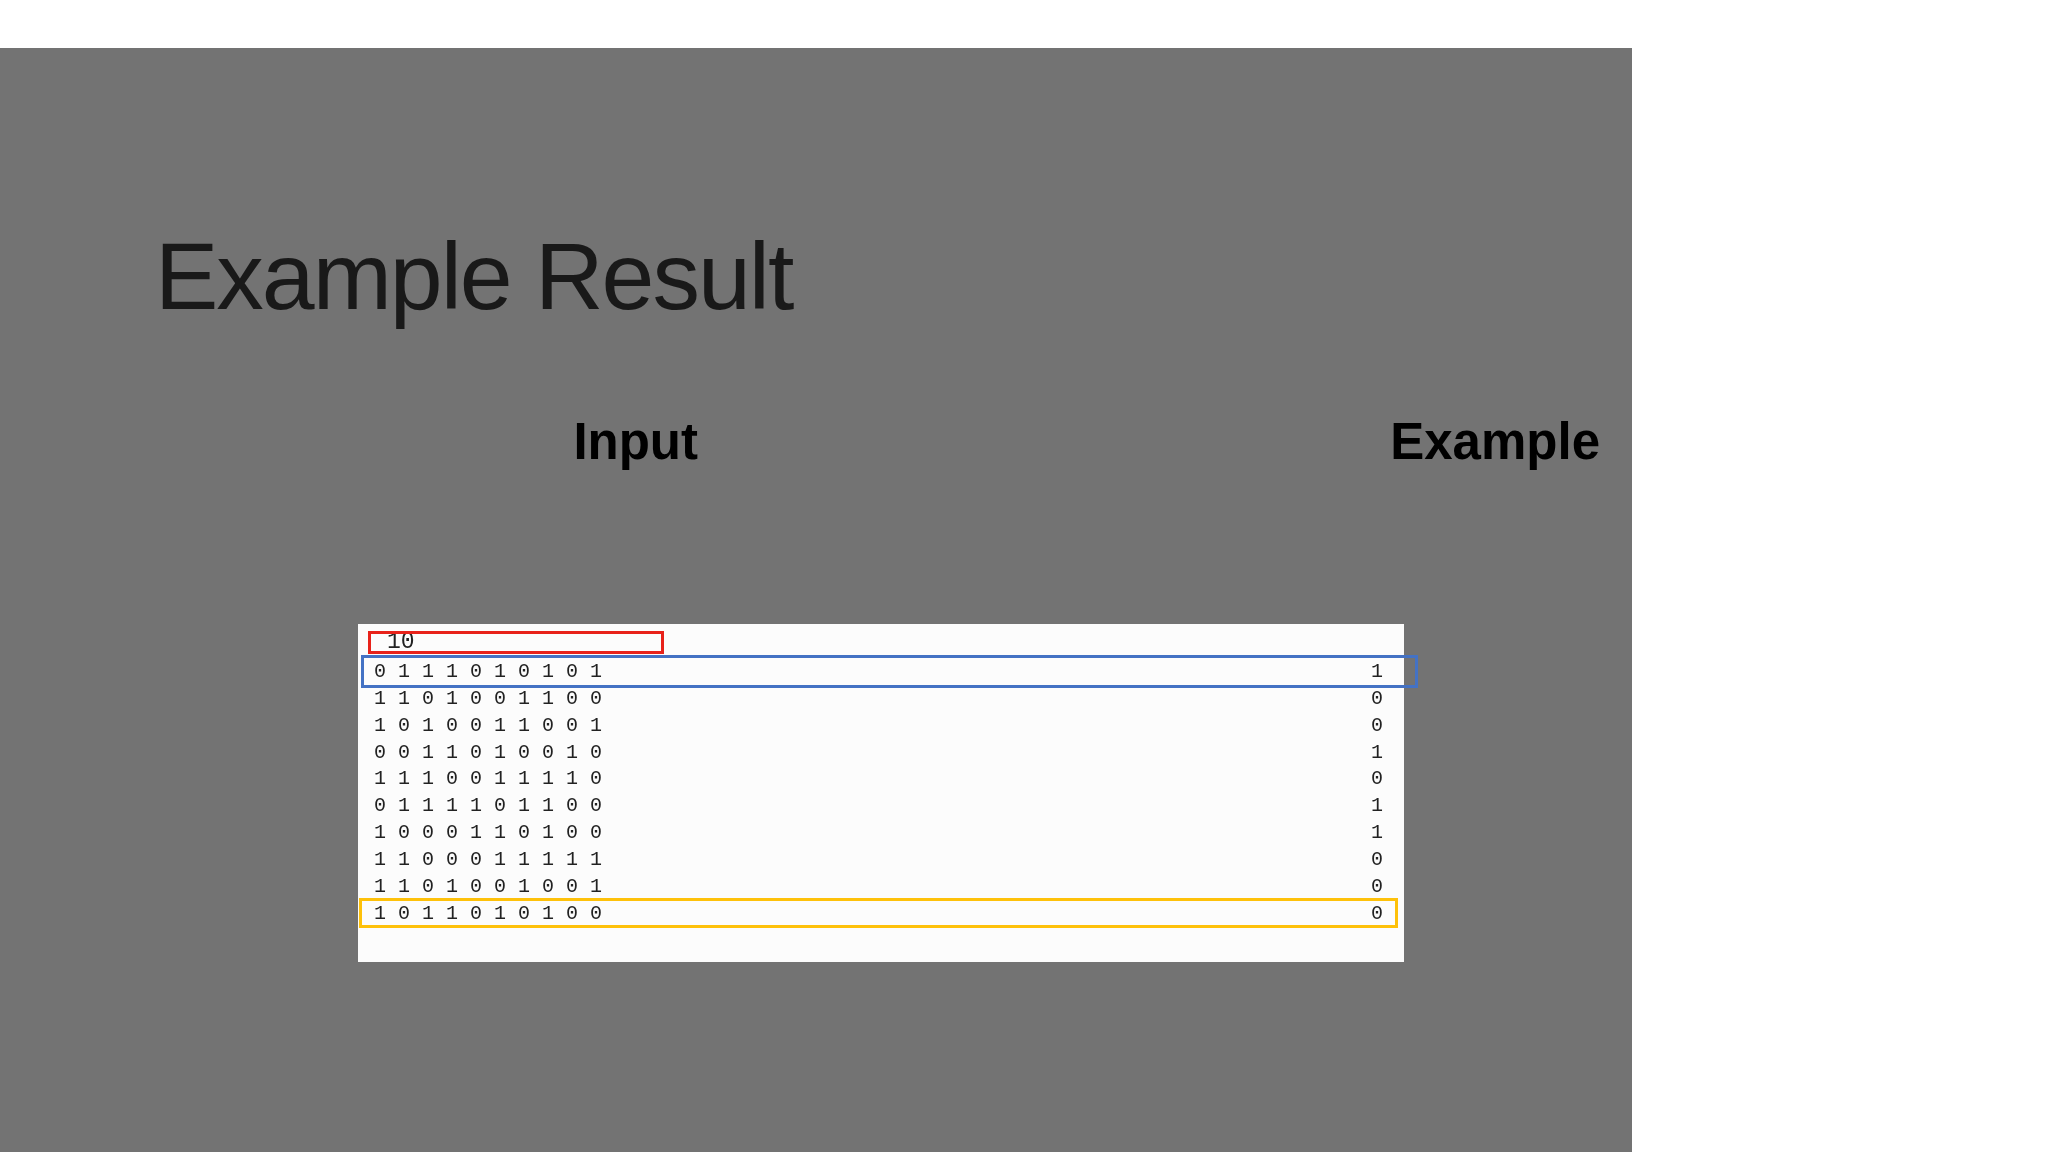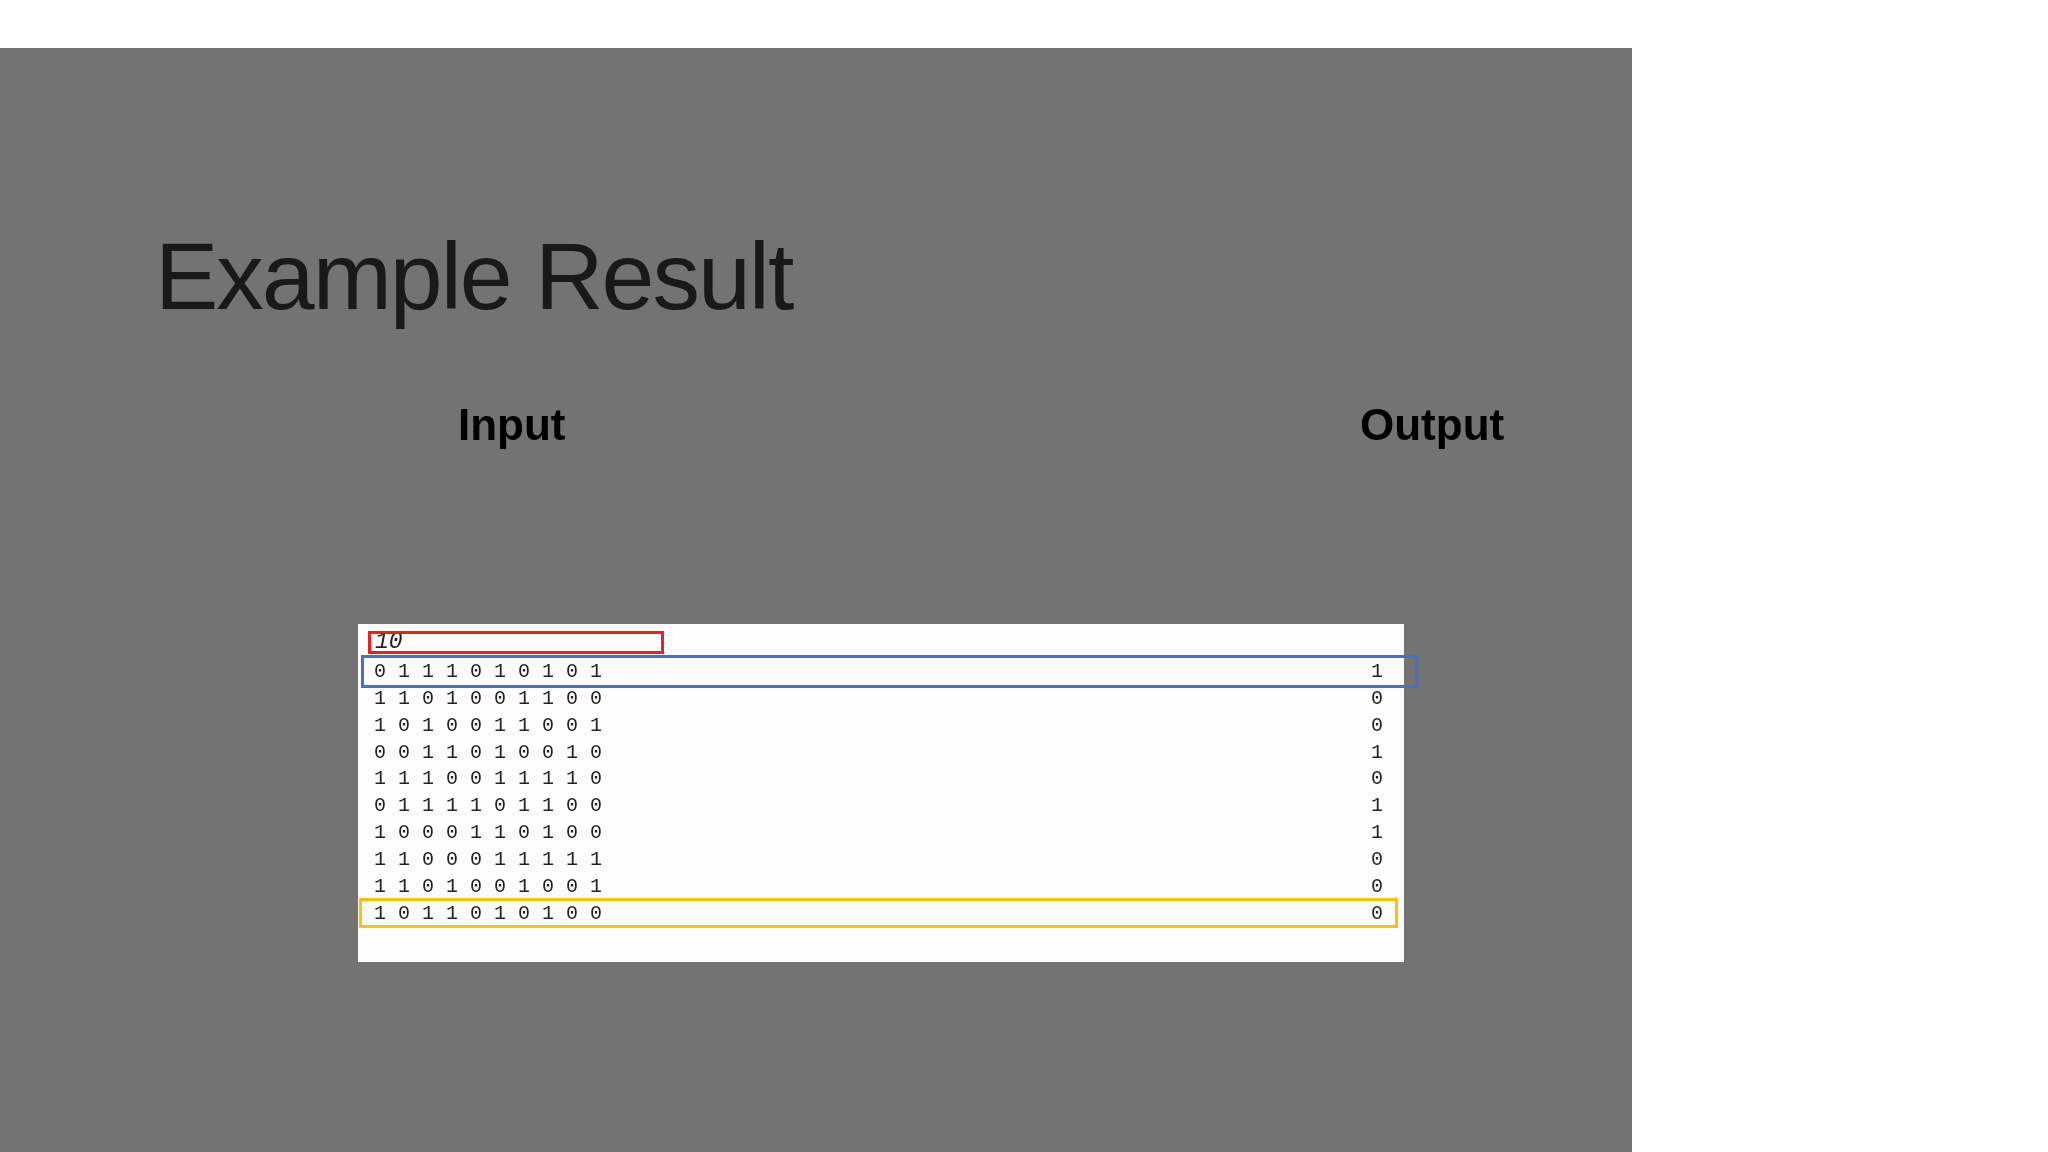--- a/index.html
+++ b/index.html
@@ -23,24 +23,24 @@
     top: 112px;
     font-size: 95px;
     font-weight: 300;
     letter-spacing: -2px;
     line-height: 1.1;
     color: #191919;
     white-space: nowrap;
   }
   .col-header {
     position: absolute;
-    top: 352px;
+    top: 364px;
     width: 240px;
-    text-align: left;
-    font-size: 44px;
+    text-align: right;
+    font-size: 51px;
     font-weight: 700;
     color: #000000;
     white-space: nowrap;
   }
   .col-header.input  { left: 458px; }
   .col-header.output { left: 1360px; }
 
   .console-backdrop {
     position: absolute;
     left: 358px;
@@ -59,26 +59,25 @@
     margin: 0;
     font-size: 20px;
     line-height: 26.85px;
     white-space: pre;
   }
   .matrix-pre { left: 374px; top: 611px; }
   .output-pre { left: 1371px; top: 611px; }
 
   .dimension-value {
     position: absolute;
-    left: 375px;
+    left: 387px;
     top: 583px;
     font-size: 23px;
     line-height: 22px;
     white-space: pre;
-    font-style: italic;
   }
 
   .hl-box {
     position: absolute;
     background: transparent;
     box-sizing: border-box;
     border-style: solid;
   }
   .hl-box.dimension {
     left: 368px;
@@ -107,21 +106,21 @@
 </style>
 </head>
 <body>
 
 <div class="slide">
 
   <h1 class="page-title">Example Result</h1>
 
   <div class="col-header input">Input</div>
 
-  <div class="col-header output">Output</div>
+  <div class="col-header output">Example</div>
 
   <div class="console-backdrop"></div>
 
   <pre class="matrix-pre mono">0 1 1 1 0 1 0 1 0 1
 1 1 0 1 0 0 1 1 0 0
 1 0 1 0 0 1 1 0 0 1
 0 0 1 1 0 1 0 0 1 0
 1 1 1 0 0 1 1 1 1 0
 0 1 1 1 1 0 1 1 0 0
 1 0 0 0 1 1 0 1 0 0

